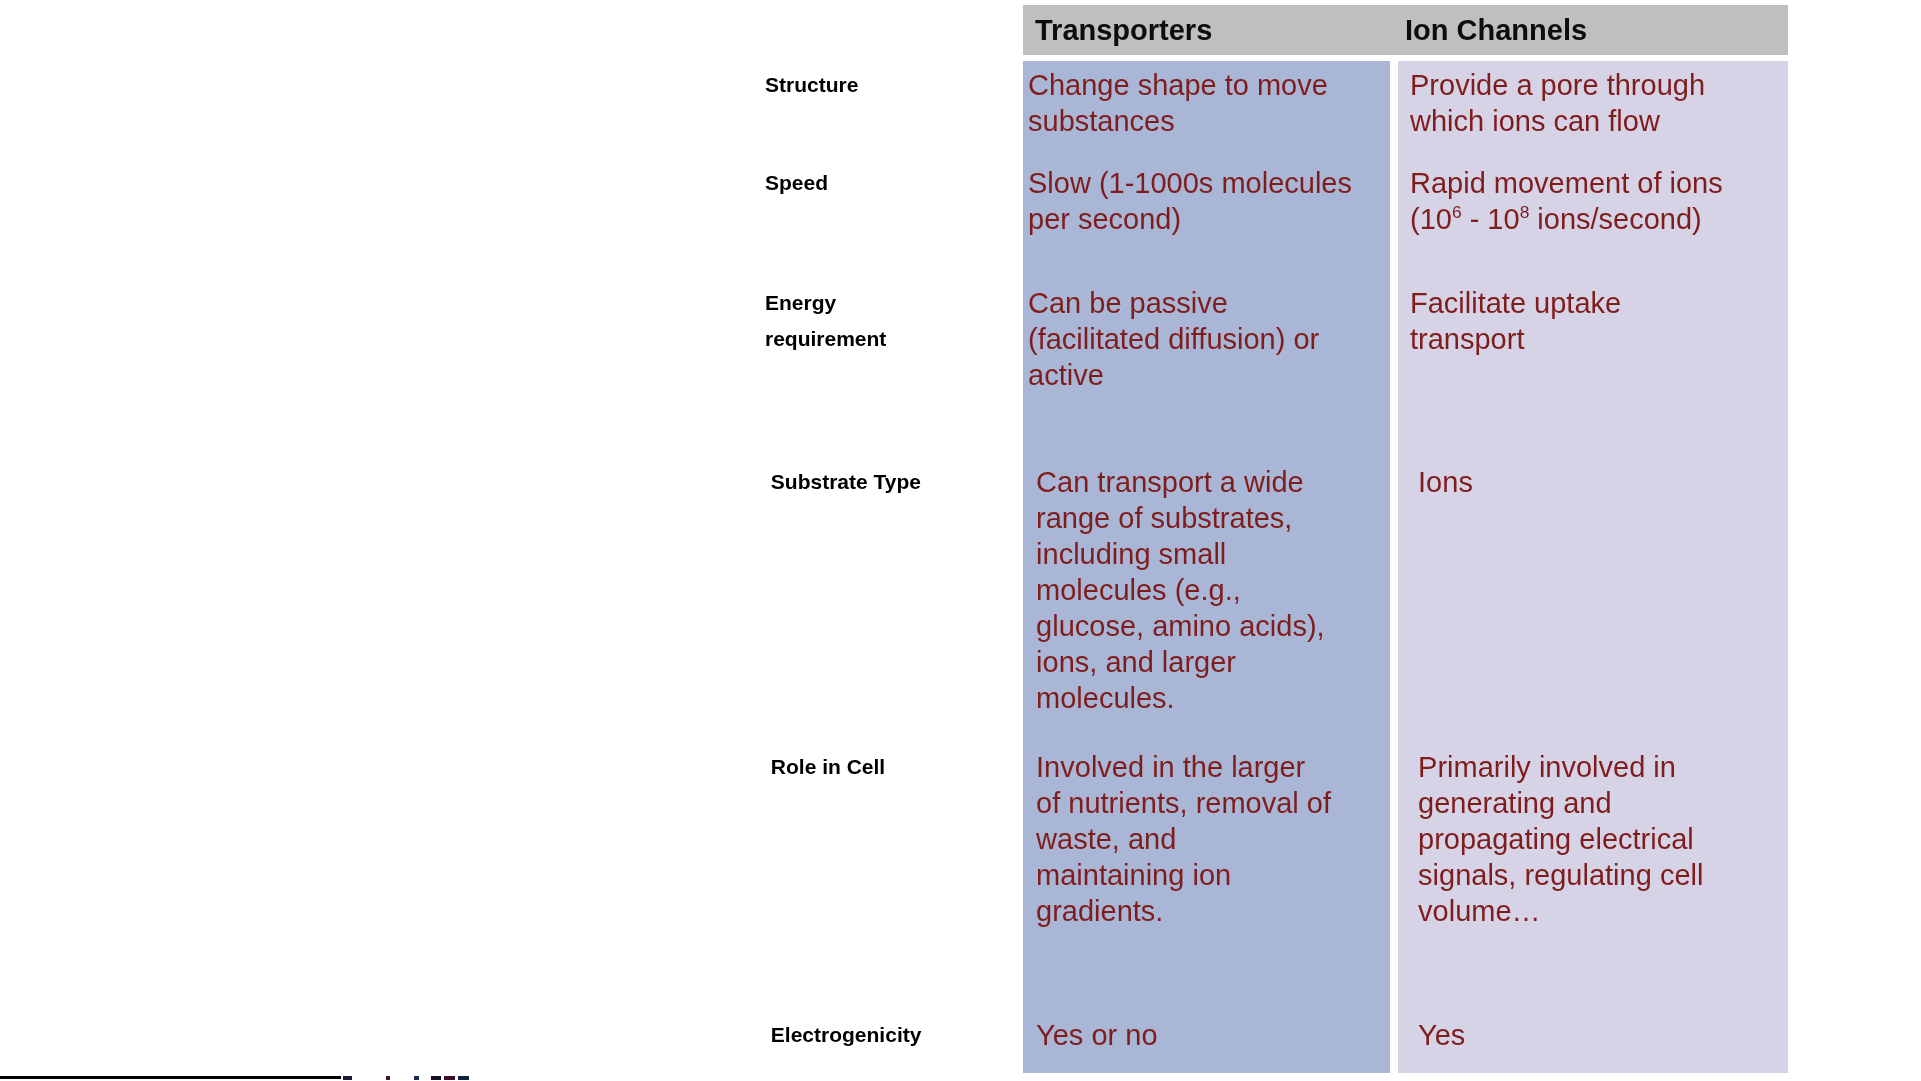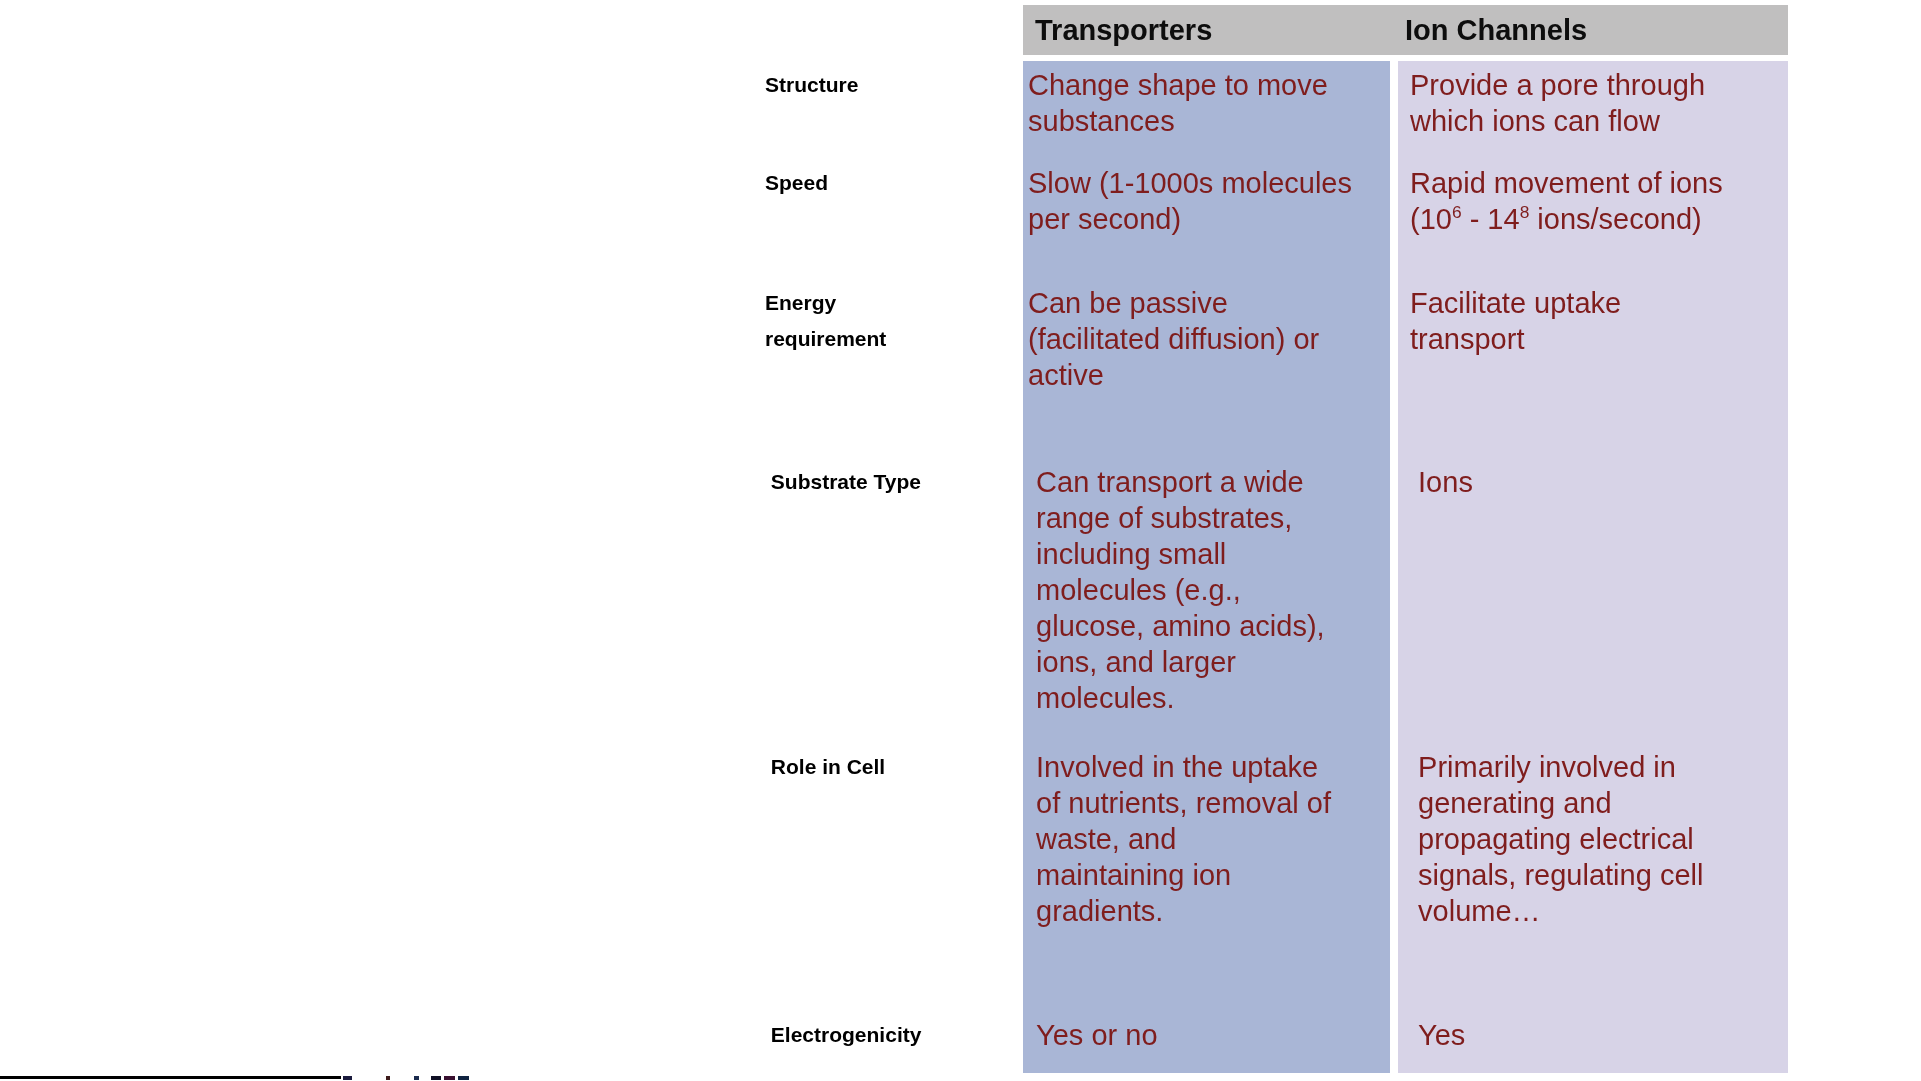--- a/index.html
+++ b/index.html
@@ -48,42 +48,42 @@
 
     <div class="lbl" style="grid-row:3">Structure</div>
     <div class="cell blue" style="grid-row:3">Change shape to move
 substances</div>
     <div class="cell lav" style="grid-row:3">Provide a pore through
 which ions can flow</div>
 
     <div class="lbl" style="grid-row:4">Speed</div>
     <div class="cell blue" style="grid-row:4">Slow (1-1000s molecules
 per second)</div>
-    <div class="cell lav" style="grid-row:4"><span>Rapid movement of ions</span><br><span>(10</span><sup>6</sup><span> - 14</span><sup>8</sup><span> ions/second)</span></div>
+    <div class="cell lav" style="grid-row:4"><span>Rapid movement of ions</span><br><span>(10</span><sup>6</sup><span> - 10</span><sup>8</sup><span> ions/second)</span></div>
 
     <div class="lbl" style="grid-row:5">Energy
 requirement</div>
     <div class="cell blue" style="grid-row:5">Can be passive
 (facilitated diffusion) or
 active</div>
     <div class="cell lav" style="grid-row:5">Facilitate uptake
 transport</div>
 
     <div class="lbl" style="grid-row:6"> Substrate Type</div>
     <div class="cell blue" style="grid-row:6"> Can transport a wide
  range of substrates,
  including small
  molecules (e.g.,
  glucose, amino acids),
  ions, and larger
  molecules.</div>
     <div class="cell lav" style="grid-row:6"> Ions</div>
 
     <div class="lbl" style="grid-row:7"> Role in Cell</div>
-    <div class="cell blue" style="grid-row:7"> Involved in the uptake
+    <div class="cell blue" style="grid-row:7"> Involved in the larger
  of nutrients, removal of
  waste, and
  maintaining ion
  gradients.</div>
     <div class="cell lav" style="grid-row:7"> Primarily involved in
  generating and
  propagating electrical
  signals, regulating cell
  volume…</div>
 

